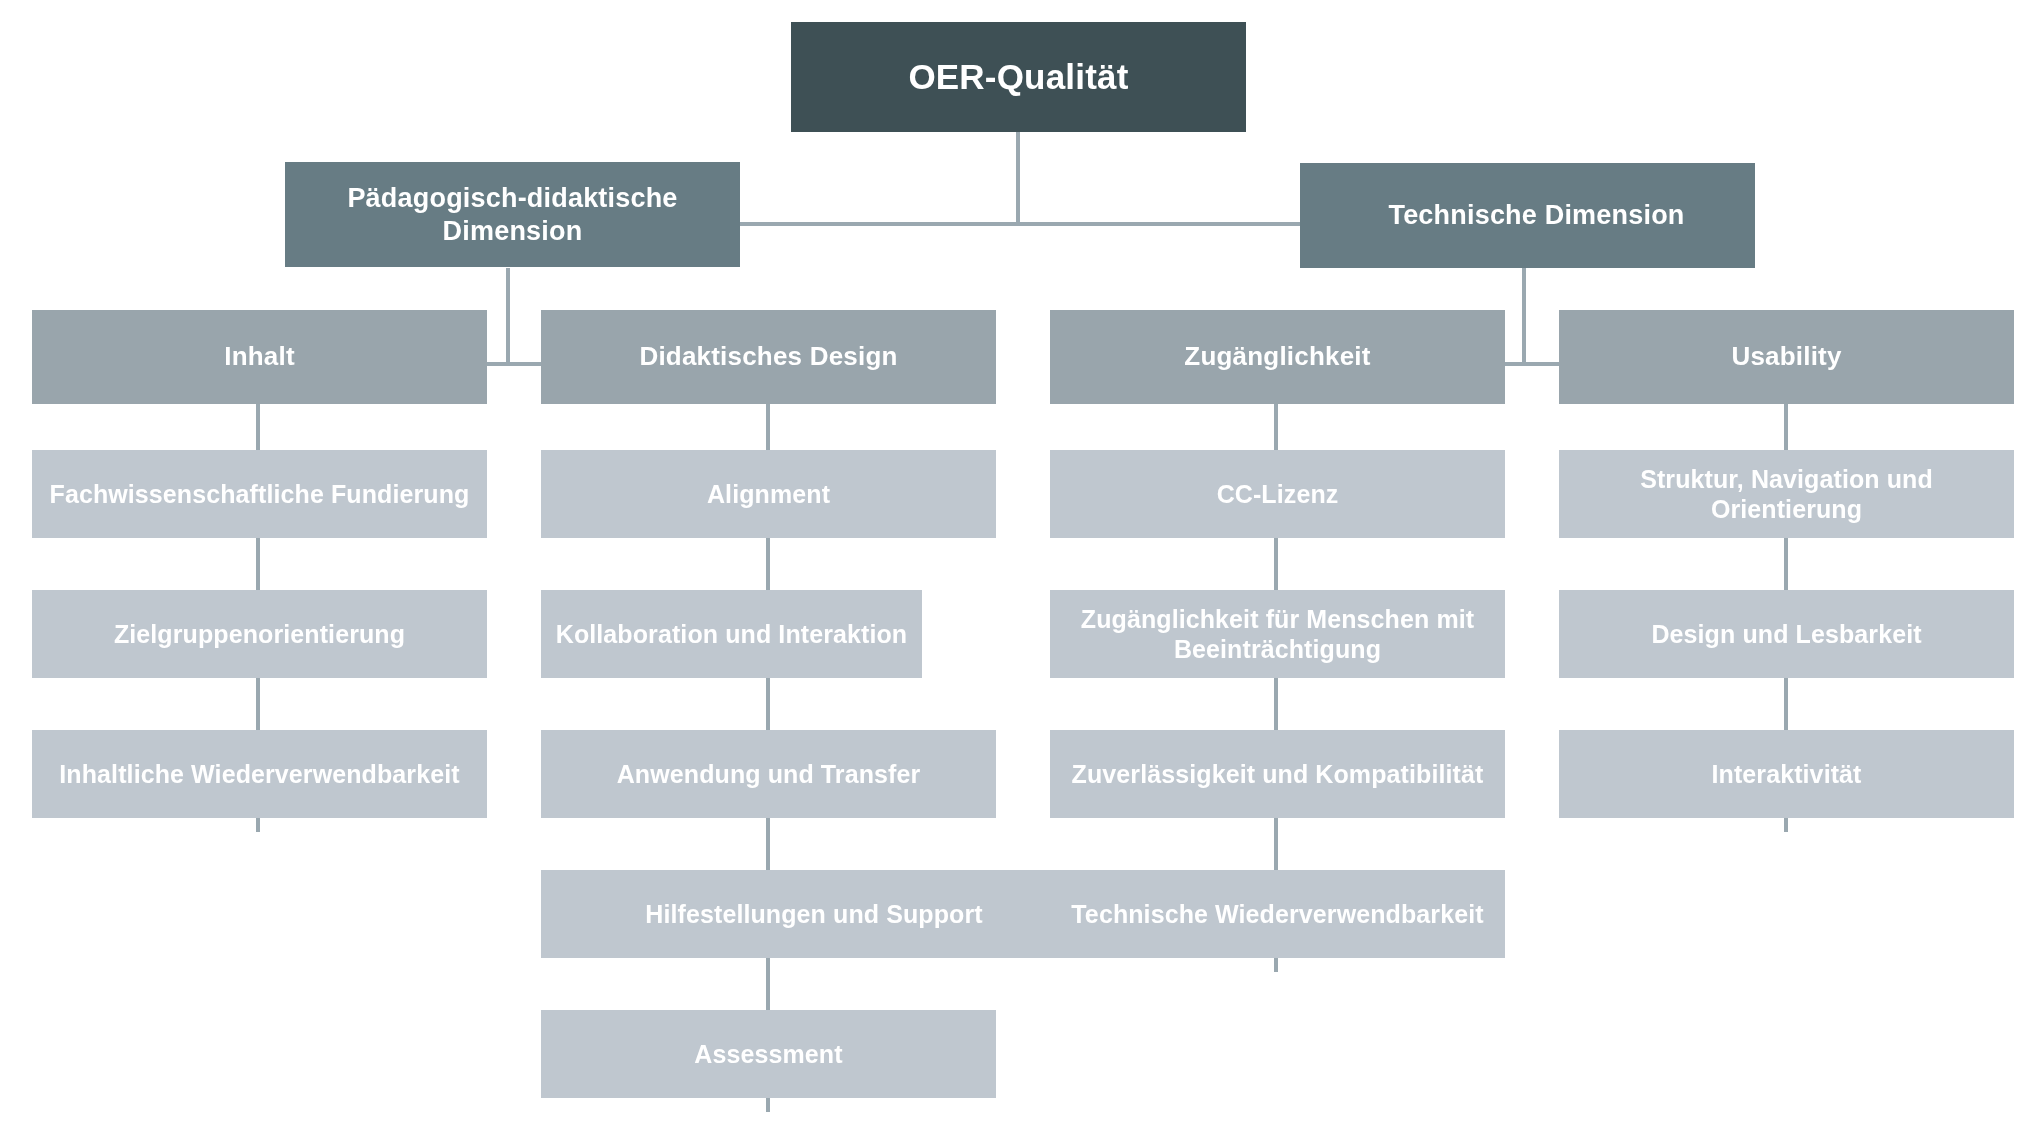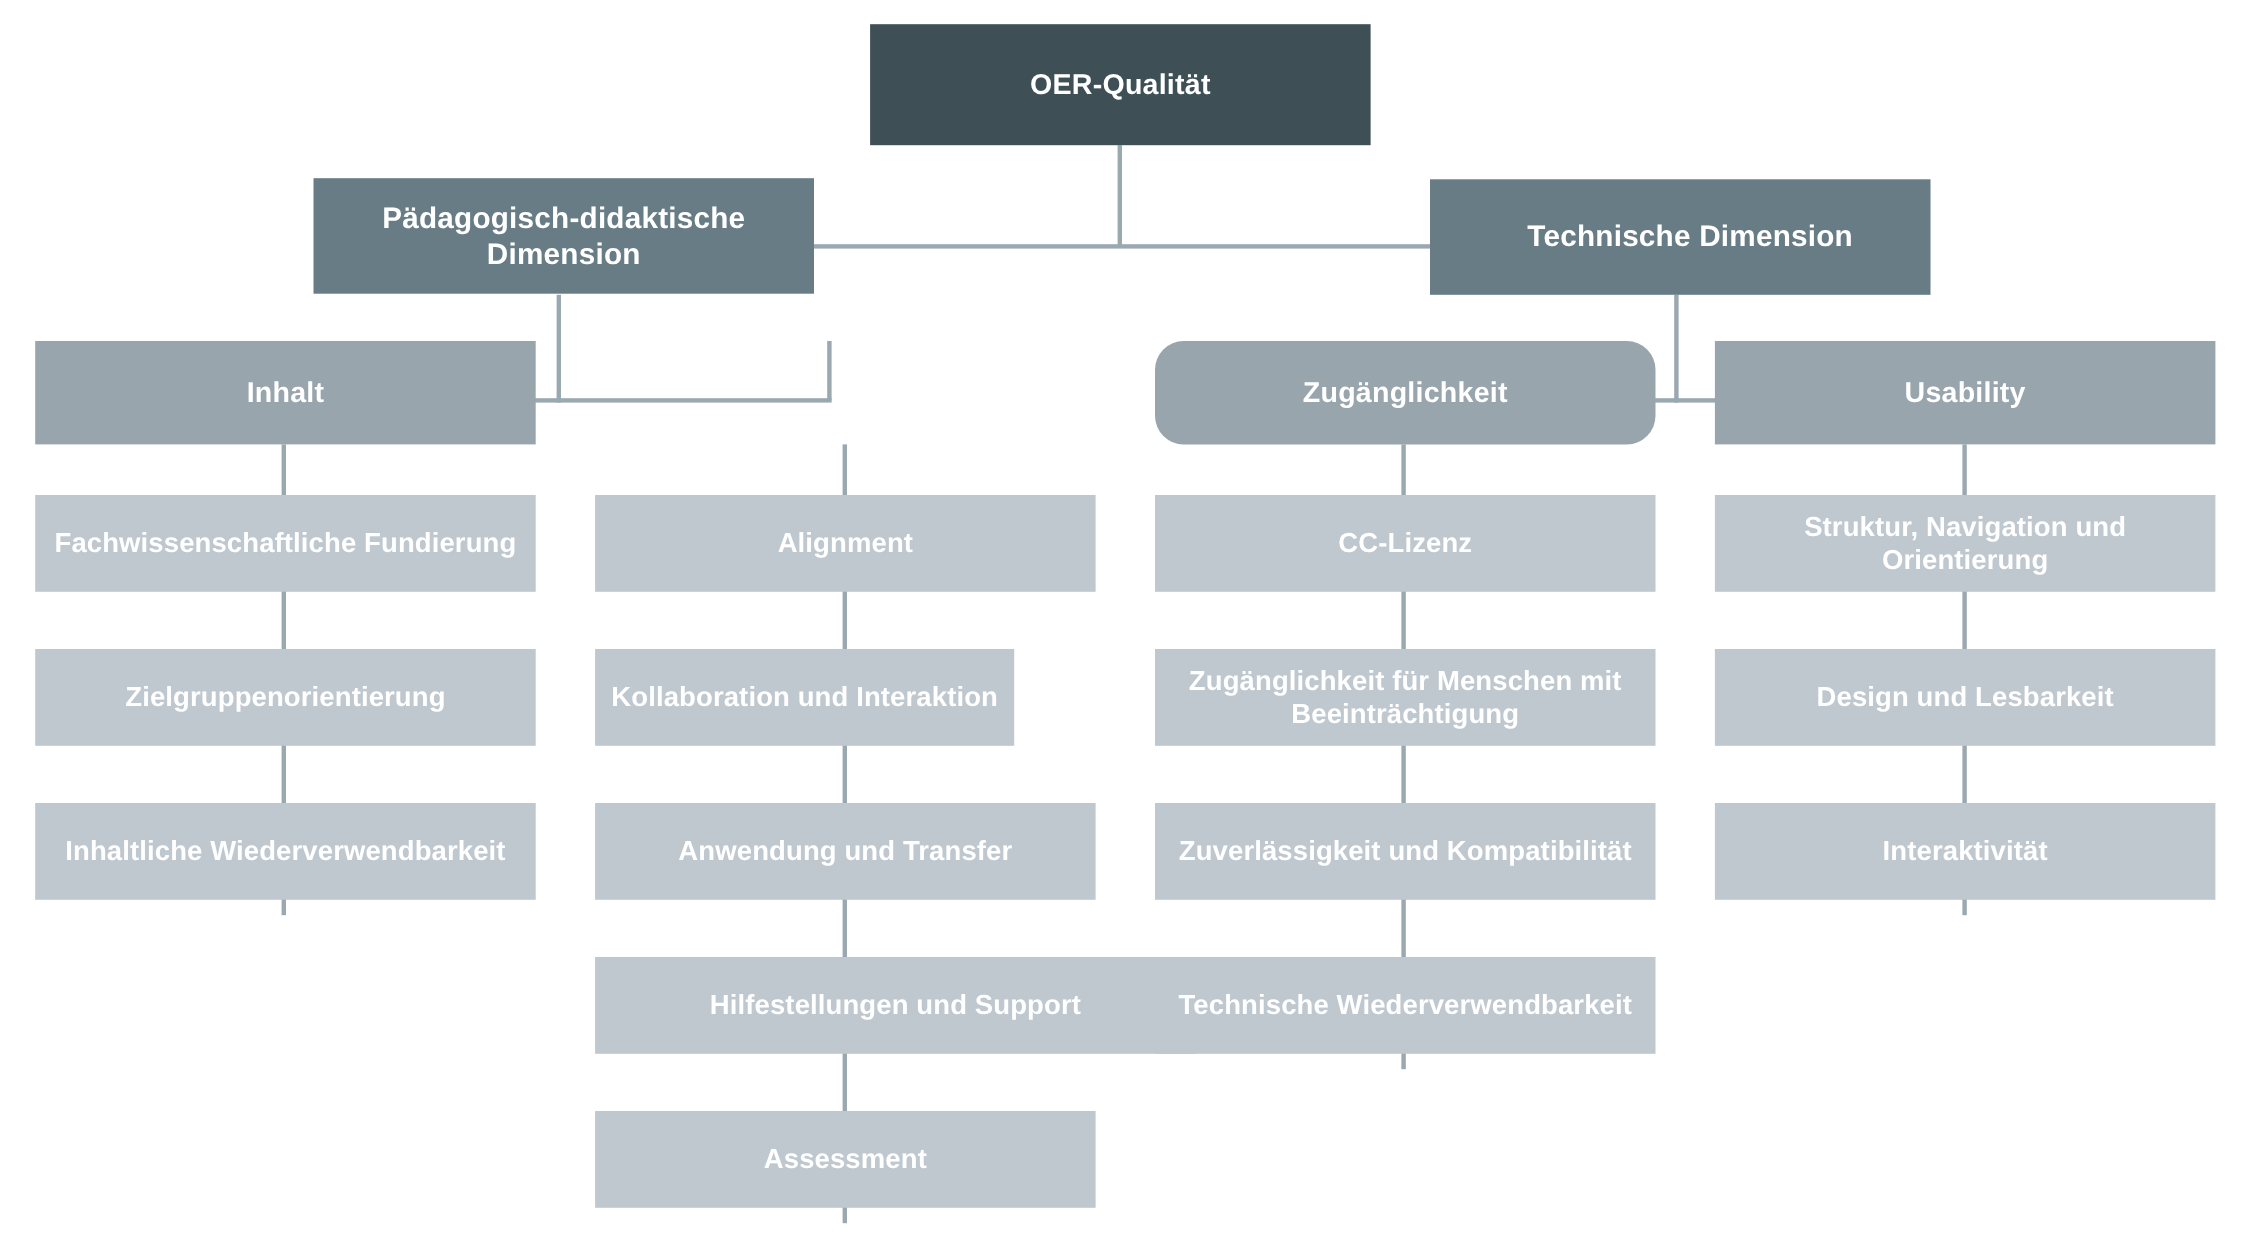--- a/index.html
+++ b/index.html
@@ -25,21 +25,21 @@
     justify-content: center;
     text-align: center;
     color: #ffffff;
     font-weight: bold;
     line-height: 1.22;
     padding: 4px 10px;
     z-index: 2;
   }
   .node.root {
     background: #3e5055;
-    font-size: 26px;
+    font-size: 35px;
     letter-spacing: 0.2px;
     text-align: right;
   }
   .node.dimension {
     background: #677c84;
     font-size: 27px;
     letter-spacing: 0.2px;
   }
   .node.category {
     background: #99a5ac;
@@ -91,21 +91,24 @@
   <div class="node dimension" style="left:285px; top:162px; width:455px; height:105px;">
     <span>Pädagogisch-didaktische Dimension</span>
   </div>
   <div class="node dimension" style="left:1300px; top:163px; width:455px; height:105px;padding-left:28px;">
     <span>Technische Dimension</span>
   </div>
 
   <div class="node category" style="left:32px; top:310px; width:455px; height:94px;">
     <span>Inhalt</span>
   </div>
-  <div class="node category" style="left:1050px; top:310px; width:455px; height:94px;border-radius:26px;">
+  <div class="node category" style="left:541px; top:310px; width:455px; height:94px;">
+    <span>Didaktisches Design</span>
+  </div>
+  <div class="node category" style="left:1050px; top:310px; width:455px; height:94px;">
     <span>Zugänglichkeit</span>
   </div>
   <div class="node category" style="left:1559px; top:310px; width:455px; height:94px;">
     <span>Usability</span>
   </div>
 
   <div class="node criterion" style="left:32px; top:450px; width:455px; height:88px;">
     <span>Fachwissenschaftliche Fundierung</span>
   </div>
   <div class="node criterion" style="left:32px; top:590px; width:455px; height:88px;">

